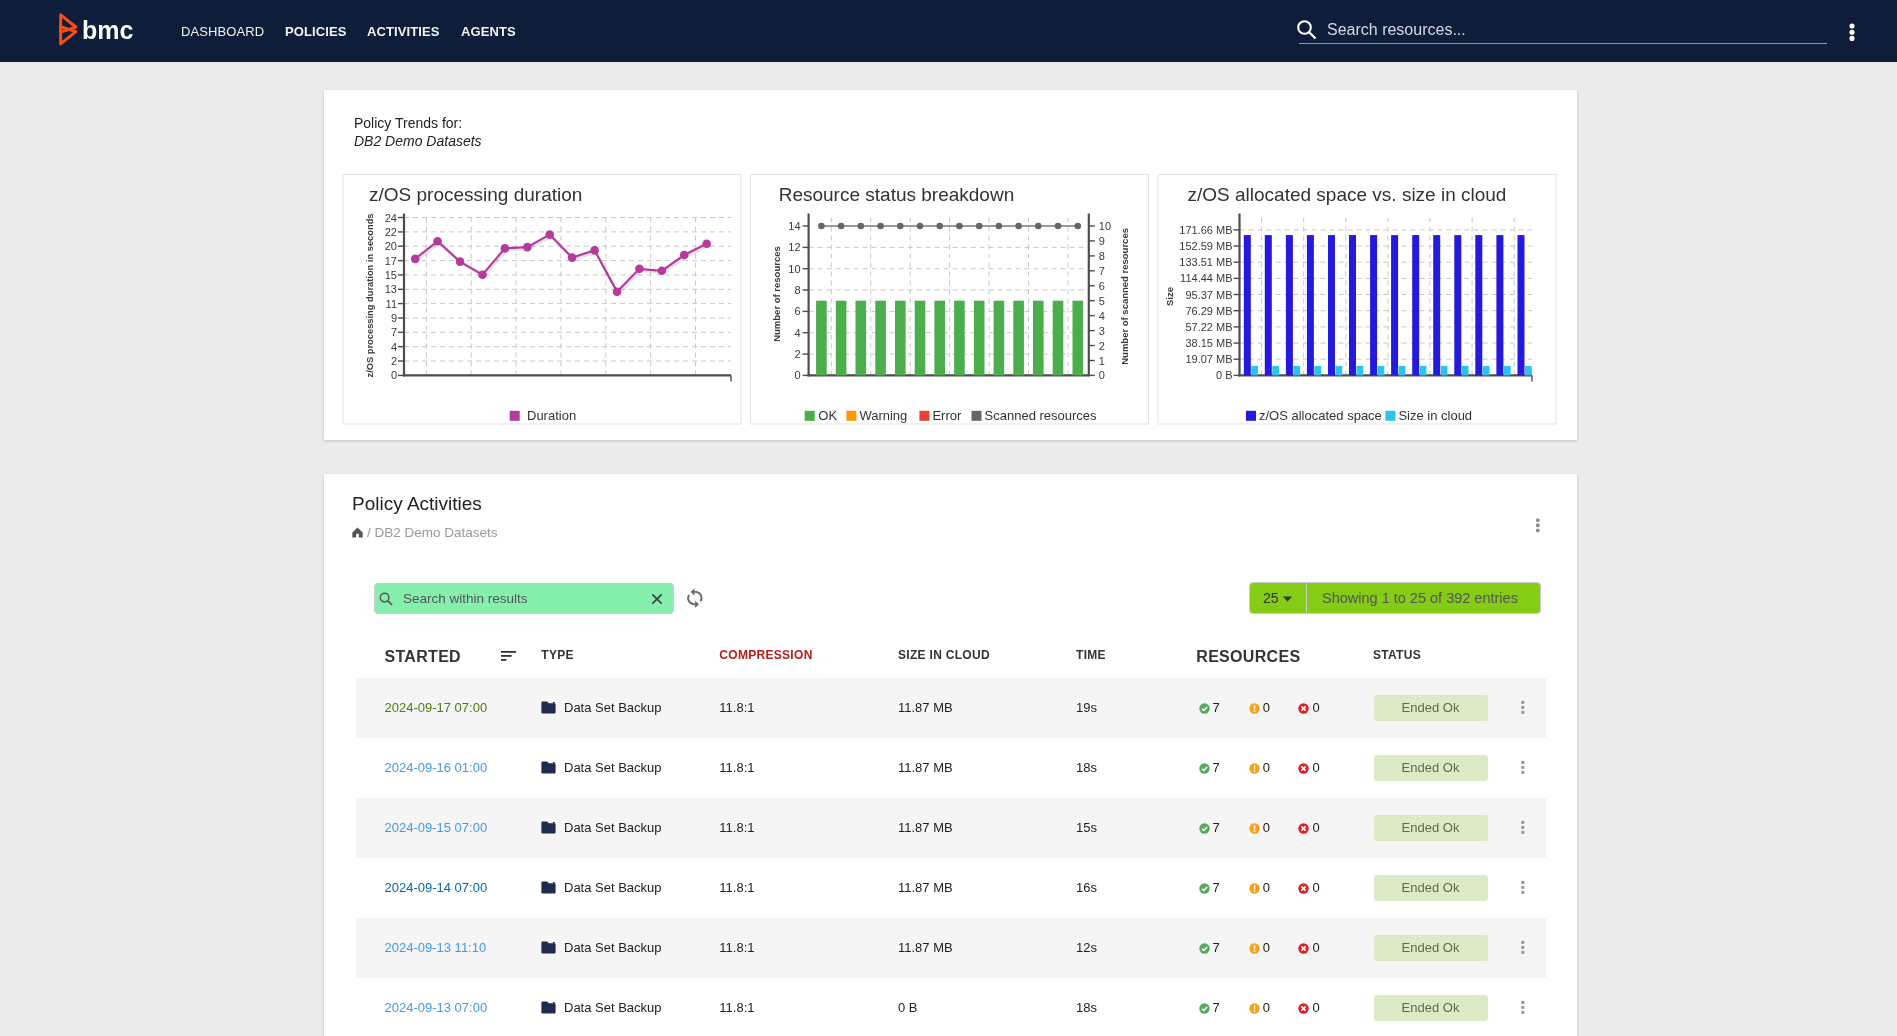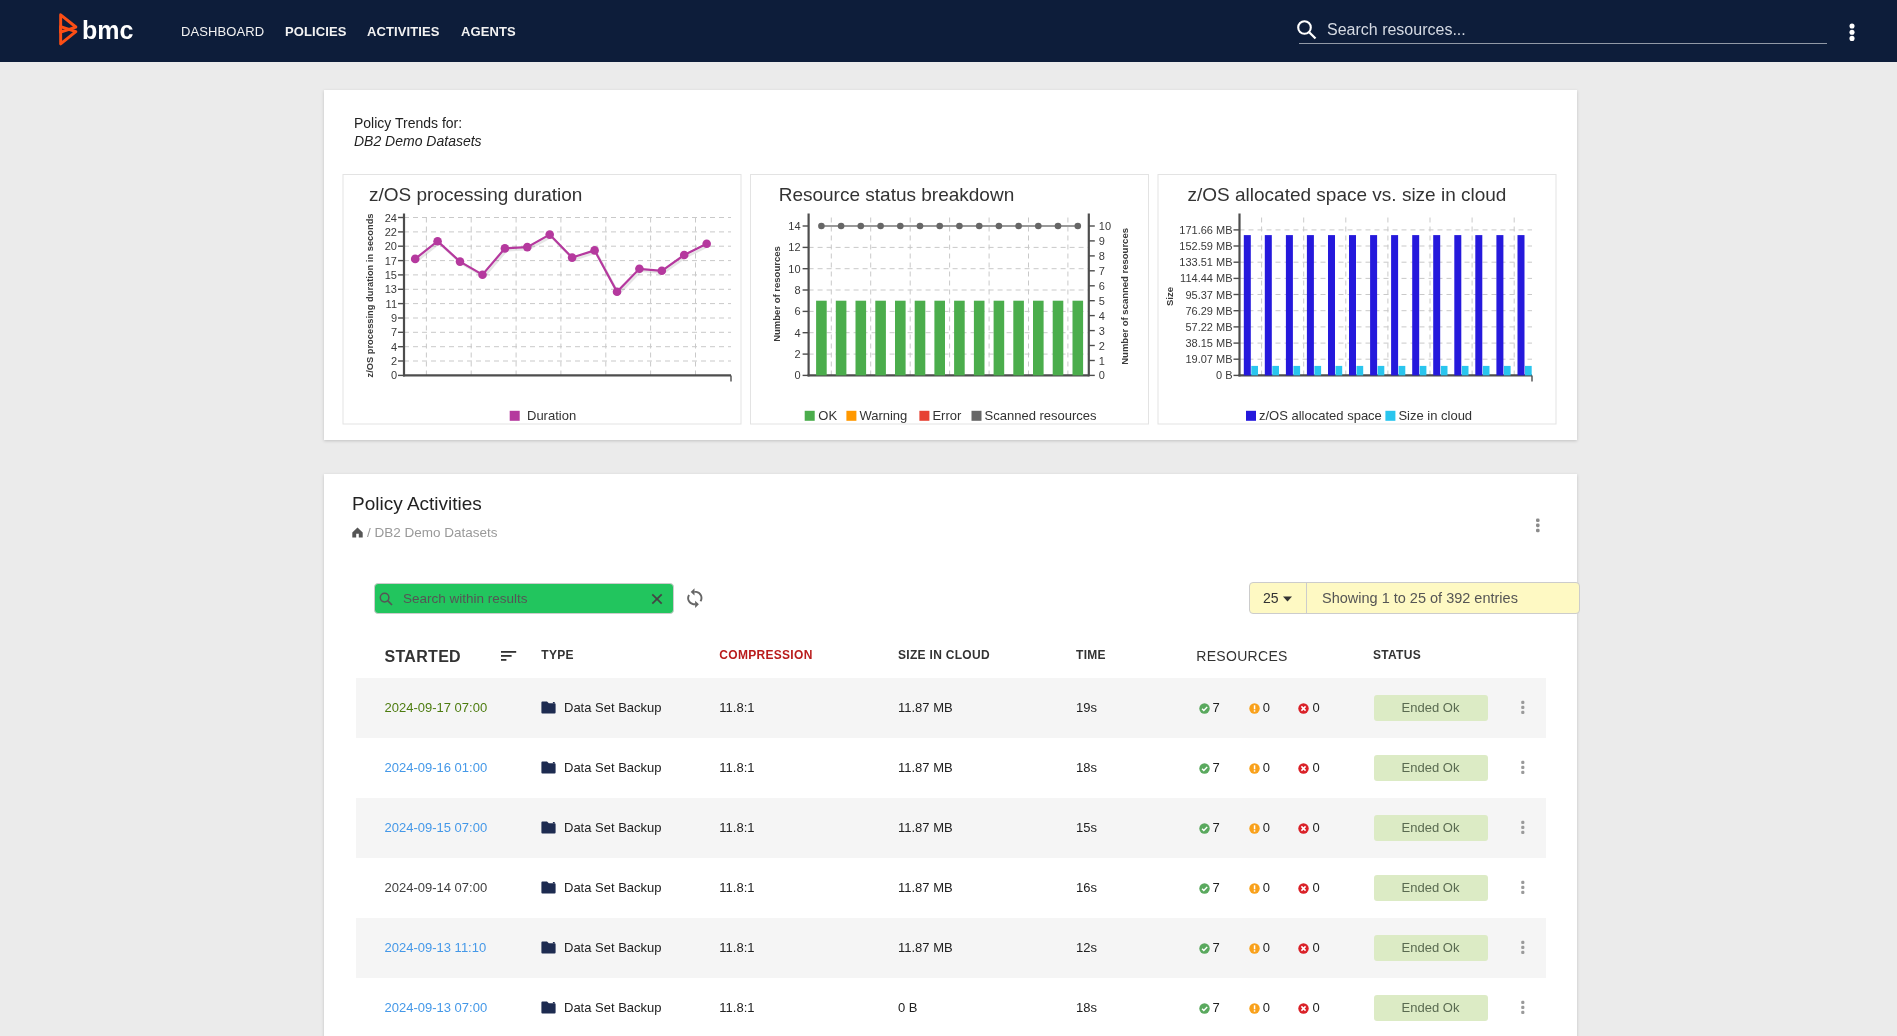--- a/index.html
+++ b/index.html
@@ -281,21 +281,21 @@
     </svg>
 <span style="position:absolute;left:43px;top:51px;font-size:13.5px;color:#999">/ DB2 Demo Datasets</span>
 <svg width="6" height="16" viewBox="0 0 6 16" style="position:absolute;left:1211px;top:44px">
       <g fill="#8b8b8b">
         <rect x="1" y="0.5" width="3.6" height="3.6" rx="1.4"></rect>
         <rect x="1" y="5.6" width="3.6" height="3.6" rx="1.4"></rect>
         <rect x="1" y="10.7" width="3.6" height="3.6" rx="1.4"></rect>
       </g>
     </svg>
 
-<div style="position:absolute;left:50px;top:109px;width:300px;height:31px;border:1px solid #ccc;border-radius:4px;background:#22c55e">
+<div style="position:absolute;left:50px;top:109px;width:300px;height:31px;border:1px solid #ccc;border-radius:4px;background:#86efac">
 <svg width="14" height="14" viewBox="0 0 14 14" style="position:absolute;left:4px;top:8px">
         <circle cx="5.6" cy="5.6" r="4.3" fill="none" stroke="#555" stroke-width="1.5"></circle>
         <line x1="8.9" y1="8.9" x2="13" y2="13" stroke="#555" stroke-width="1.7"></line>
       </svg>
 <span style="position:absolute;left:28px;top:0;line-height:29px;color:#555;font-size:13.5px">Search within results</span>
 <svg width="12" height="12" viewBox="0 0 12 12" style="position:absolute;right:10px;top:9px">
         <g stroke="#444" stroke-width="1.7">
           <line x1="1.3" y1="1.3" x2="10.7" y2="10.7"></line>
           <line x1="10.7" y1="1.3" x2="1.3" y2="10.7"></line>
         </g>
@@ -303,35 +303,35 @@
 </div>
 <svg width="16" height="21" viewBox="0 0 16 21" style="position:absolute;left:363px;top:114px">
       <g stroke="#666" stroke-width="1.9" fill="none">
         <path d="M7.3,3.9 L9.3,3.9 A6.1,6.1 0 0 1 13.5,13.2"></path>
         <path d="M8.3,16.2 L6.3,16.2 A6.1,6.1 0 0 1 2.1,6.9"></path>
       </g>
       <path d="M7.5,0.3 L7.5,7.5 L3.7,3.9 Z" fill="#666"></path>
       <path d="M8.1,12.7 L8.1,19.9 L11.9,16.2 Z" fill="#666"></path>
     </svg>
 
-<div style="position:absolute;left:925px;top:108px;width:331px;height:32px;border:1px solid #ccc;border-radius:4px;background:#fef9c3">
+<div style="position:absolute;left:925px;top:108px;width:292px;height:32px;border:1px solid #ccc;border-radius:4px;background:#84cc16">
 <div style="position:absolute;left:56px;top:0;width:1px;height:30px;background:#ccc"></div>
 <span style="position:absolute;left:13px;top:0;line-height:30px;font-size:14px;color:#333">25</span>
 <svg width="9" height="6" viewBox="0 0 9 6" style="position:absolute;left:33px;top:13px">
         <path d="M0,0.5 L9,0.5 L4.5,5.5 Z" fill="#333"></path>
       </svg>
 <span style="position:absolute;left:72px;top:0;line-height:30px;font-size:14.5px;color:#555">Showing 1 to 25 of 392 entries</span>
 </div>
 
 <span style="position:absolute;left:60.5px;top:174px;font-size:16px;font-weight:bold;color:#333;letter-spacing:0.3px">STARTED</span>
 <span style="position:absolute;left:217.3px;top:174px;font-size:12px;font-weight:bold;color:#333;letter-spacing:0.3px">TYPE</span>
 <span style="position:absolute;left:395.3px;top:174px;font-size:12px;font-weight:bold;color:#b91c1c;letter-spacing:0.3px">COMPRESSION</span>
 <span style="position:absolute;left:574px;top:174px;font-size:12px;font-weight:bold;color:#333;letter-spacing:0.3px">SIZE IN CLOUD</span>
 <span style="position:absolute;left:752px;top:174px;font-size:12px;font-weight:bold;color:#333;letter-spacing:0.3px">TIME</span>
-<span style="position:absolute;left:872.3px;top:174px;font-size:14px;font-weight:normal;color:#333;letter-spacing:0.3px">RESOURCES</span>
+<span style="position:absolute;left:872.3px;top:174px;font-size:16px;font-weight:bold;color:#333;letter-spacing:0.3px">RESOURCES</span>
 <span style="position:absolute;left:1049px;top:174px;font-size:12px;font-weight:bold;color:#333;letter-spacing:0.3px">STATUS</span>
 <span style="position:absolute;left:177px;top:176px"><svg width="16" height="11" viewBox="0 0 16 11" style="display:inline-block">
         <g fill="#333">
           <rect x="0" y="0" width="15.2" height="1.8"></rect>
           <rect x="0" y="4" width="10.6" height="1.8"></rect>
           <rect x="0" y="8" width="5.4" height="1.8"></rect>
         </g>
       </svg></span>
 
 <div style="position:absolute;left:32px;top:204px;width:1190px;height:60px;background:#f5f5f5">
@@ -433,21 +433,21 @@
 <div style="position:absolute;left:1017.5px;top:17px;width:114px;height:26px;background:#dcebc5;border-radius:3px;text-align:center;line-height:26px;font-size:13px;color:#5a6b51">Ended Ok</div>
 <span style="position:absolute;left:1163.5px;top:22px"><svg width="6" height="16" viewBox="0 0 6 16">
           <g fill="#9a9a9a">
             <rect x="1.2" y="0.8" width="3.2" height="3.2" rx="1.1"></rect>
             <rect x="1.2" y="5.8" width="3.2" height="3.2" rx="1.1"></rect>
             <rect x="1.2" y="10.8" width="3.2" height="3.2" rx="1.1"></rect>
           </g>
         </svg></span>
 </div>
 <div style="position:absolute;left:32px;top:384px;width:1190px;height:60px;background:#fff">
-<span style="position:absolute;left:28.5px;top:0;line-height:60px;color:#404040">2024-09-14 07:00</span>
+<span style="position:absolute;left:28.5px;top:0;line-height:60px;color:#0369a1">2024-09-14 07:00</span>
 <span style="position:absolute;left:185px;top:23px"><svg width="15" height="13" viewBox="0 0 15 13">
           <path d="M1.4,0.5 L6,0.5 L7.8,2.3 L13.6,2.3 Q14.6,2.3 14.6,3.3 L14.6,11.4 Q14.6,12.4 13.6,12.4 L1.4,12.4 Q0.4,12.4 0.4,11.4 L0.4,1.5 Q0.4,0.5 1.4,0.5 Z" fill="#1d2b50"></path>
           <path d="M11.9,2.3 L11.9,1.1 L13.1,1.1 Q13.9,1.1 13.9,1.9 L13.9,2.3 Z" fill="#1d2b50"></path>
         </svg></span>
 <span style="position:absolute;left:208px;top:0;line-height:60px">Data Set Backup</span>
 <span style="position:absolute;left:363.3px;top:0;line-height:60px">11.8:1</span>
 <span style="position:absolute;left:542px;top:0;line-height:60px">11.87 MB</span>
 <span style="position:absolute;left:720px;top:0;line-height:60px">16s</span>
 <span style="position:absolute;left:842.5px;top:0;line-height:60px"><svg width="11" height="11" viewBox="0 0 11 11" style="vertical-align:-1.5px">
           <circle cx="5.5" cy="5.5" r="5.2" fill="#5aa95e"></circle>

